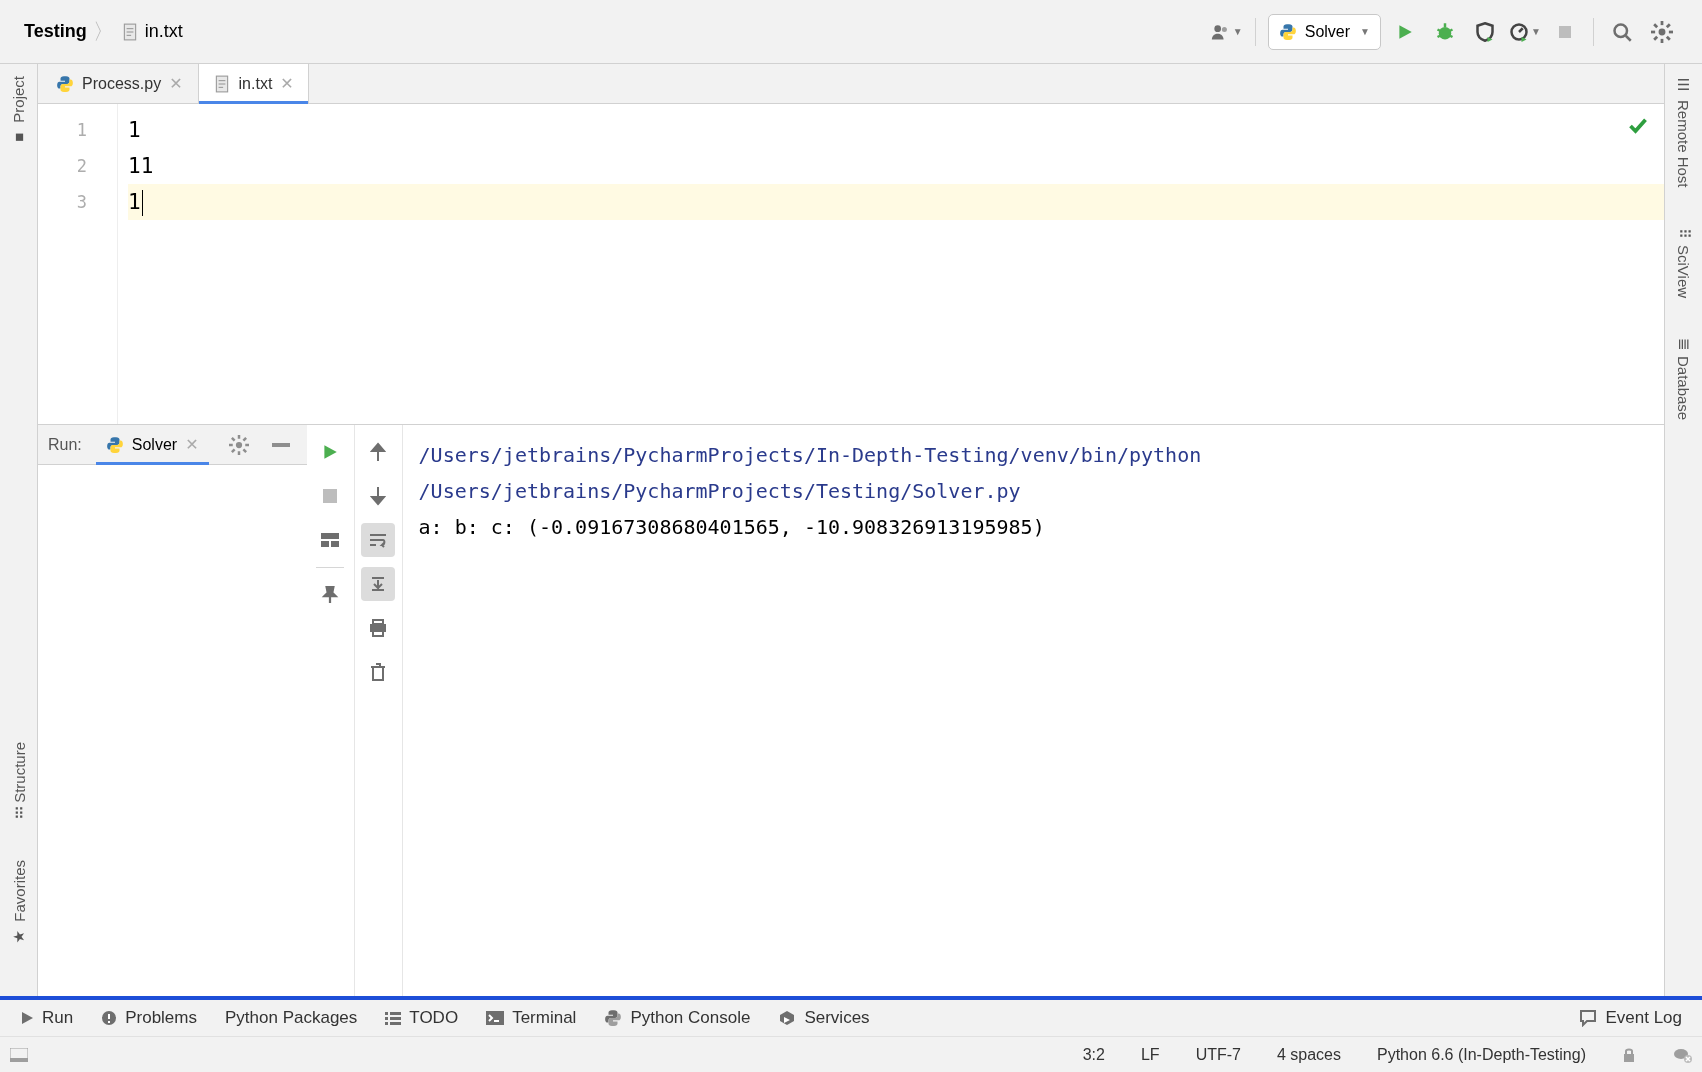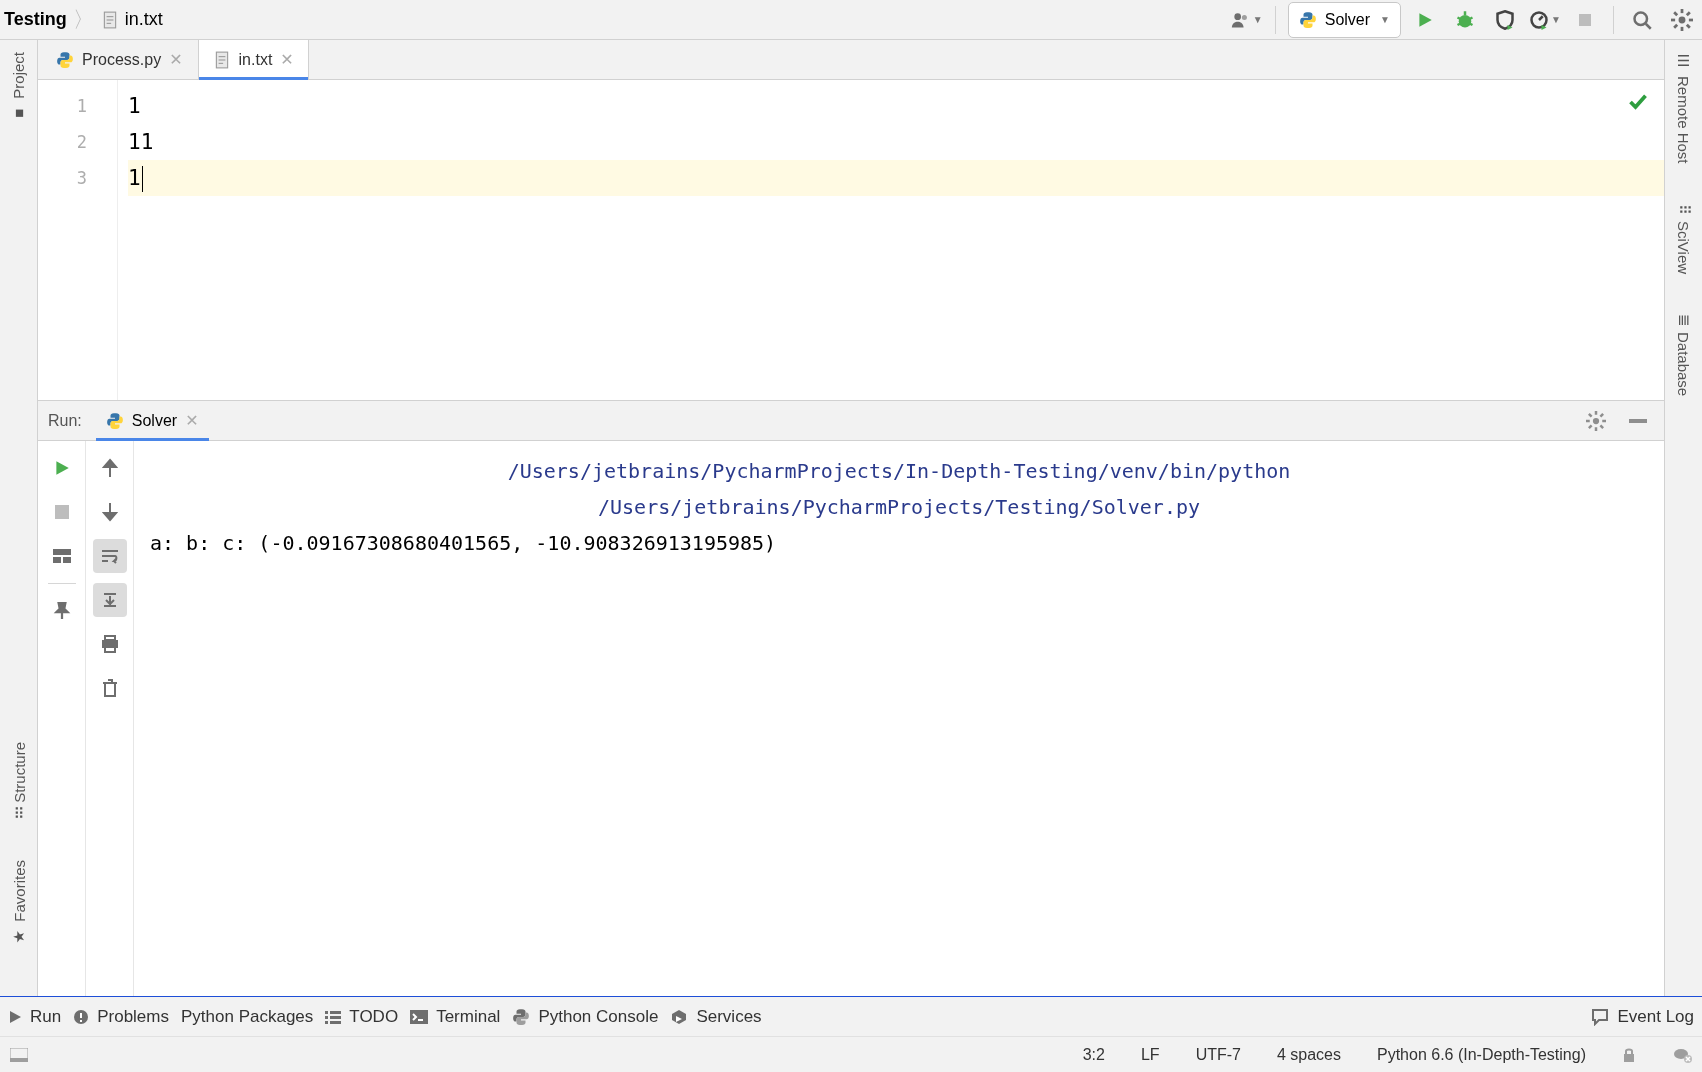--- a/index.html
+++ b/index.html
@@ -1,19 +1,19 @@
 <!DOCTYPE html>
 <html><head>
 <meta charset="utf-8">
 <style>
 * { margin: 0; padding: 0; box-sizing: border-box; }
 body { font-family: -apple-system, BlinkMacSystemFont, "Segoe UI", sans-serif; font-size: 13px; color: #000; background: #fff; width: 1702px; height: 1072px; overflow: hidden; display: flex; flex-direction: column; }
 
 
-.top-toolbar { height: 40px; background: #f2f2f2; border-bottom: 1px solid #d1d1d1; display: flex; align-items: center; padding: 0 4px; }
+.top-toolbar { height: 64px; background: #f2f2f2; border-bottom: 1px solid #d1d1d1; display: flex; align-items: center; padding: 0 24px; }
 .breadcrumb { display: flex; align-items: center; gap: 6px; font-size: 18px; }
 .breadcrumb .bold { font-weight: 700; }
 .breadcrumb .chev { color: #bbb; font-size: 22px; }
 .breadcrumb .file-icon { display:inline-flex; }
 .toolbar-right { margin-left: auto; display: flex; align-items: center; gap: 8px; }
 .iconbtn { width: 32px; height: 32px; display: flex; align-items: center; justify-content: center; border-radius: 4px; cursor: pointer; }
 .sep { width: 1px; height: 28px; background: #d1d1d1; margin: 0 4px; }
 .dropdown-arrow { font-size: 10px; color: #777; margin-left: 2px; }
 .run-config { height: 36px; background: #fff; border: 1px solid #c8c8c8; border-radius: 5px; display: flex; align-items: center; padding: 0 10px; gap: 8px; font-size: 16px; cursor: pointer; }
 
@@ -42,40 +42,40 @@
 .editor-body { flex: 1; display: flex; min-height: 0; position: relative; }
 .gutter { width: 80px; background: #fff; border-right: 1px solid #eee; padding-top: 8px; text-align: right; }
 .gutter .ln { height: 36px; line-height: 36px; padding-right: 30px; color: #adadad; font-size: 17px; font-family: Menlo, Consolas, monospace; }
 .editor-text { flex: 1; padding-top: 8px; padding-left: 10px; font-family: Menlo, Consolas, monospace; font-size: 21px; position: relative; }
 .editor-text .line { height: 36px; line-height: 36px; }
 .editor-text .line.current { background: #fffae3; position: relative; }
 .caret { display:inline-block; width:1px; height:26px; background:#000; vertical-align: middle; margin-left:1px; }
 .check { position: absolute; top: 12px; right: 16px; color: #2e9e3f; }
 
 
-.run-panel { border-top: 1px solid #d1d1d1; display: flex; flex-direction: column; background: #fff; }
+.run-panel { border-top: 1px solid #d1d1d1; display: flex; flex-direction: row; background: #fff; }
 .run-header { height: 40px; background: #f2f2f2; border-bottom: 1px solid #d1d1d1; display: flex; align-items: center; padding: 0 10px; gap: 14px; font-size: 16px; }
 .run-header .run-label { color:#555; }
 .run-tab { display: flex; align-items: center; gap: 8px; padding: 0 10px; height: 100%; position: relative; cursor: pointer; }
 .run-tab.active::after { content:""; position:absolute; left:0; right:0; bottom:-1px; height:3px; background:#4a86e8; }
 .run-header-right { margin-left:auto; display:flex; gap:10px; }
 
 .run-body { flex: 1; display: flex; min-height: 0; }
 .run-toolbar-col { width: 48px; background: #fff; border-right: 1px solid #e6e6e6; display: flex; flex-direction: column; align-items: center; padding-top: 10px; gap: 10px; }
 .run-toolbar-col2 { width: 48px; background: #fff; border-right: 1px solid #e6e6e6; display: flex; flex-direction: column; align-items: center; padding-top: 10px; gap: 10px; }
 .run-toolbar-col .tbtn, .run-toolbar-col2 .tbtn { width: 34px; height: 34px; display:flex; align-items:center; justify-content:center; border-radius:4px; cursor:pointer; }
 .tbtn.active { background:#dcdcdc; }
 
 .console { flex:1; padding: 12px 16px; font-family: Menlo, Consolas, monospace; font-size: 20px; line-height: 36px; overflow:auto; }
-.console .p1 { color: #2a3a8c; text-align: center; }
+.console .p1 { color: #2a3a8c; }
 .console .link { color: #2a5db0; text-decoration: underline; }
 .console .plain { color: #000; }
 
 
-.bottom-tabs { height: 40px; background: #f2f2f2; border-top: 1px solid #1d4ed8; display: flex; align-items: center; padding: 0 8px; gap: 12px; font-size: 17px; }
+.bottom-tabs { height: 40px; background: #f2f2f2; border-top: 4px solid #1d4ed8; display: flex; align-items: center; padding: 0 20px; gap: 28px; font-size: 17px; }
 .bottom-tabs .btab { display:flex; align-items:center; gap:8px; cursor:pointer; color:#333; }
 .bottom-tabs .right { margin-left:auto; }
 
 .status-bar { height: 36px; background: #f2f2f2; border-top: 1px solid #e1e1e1; display:flex; align-items:center; padding: 0 10px; gap: 26px; font-size: 16px; color:#333; }
 .status-bar .left-icon { color:#777; }
 .status-bar .right-group { margin-left:auto; display:flex; gap:36px; align-items:center; }
 
 svg { display:block; }
 .glyph { font-family: sans-serif; }
 </style>

